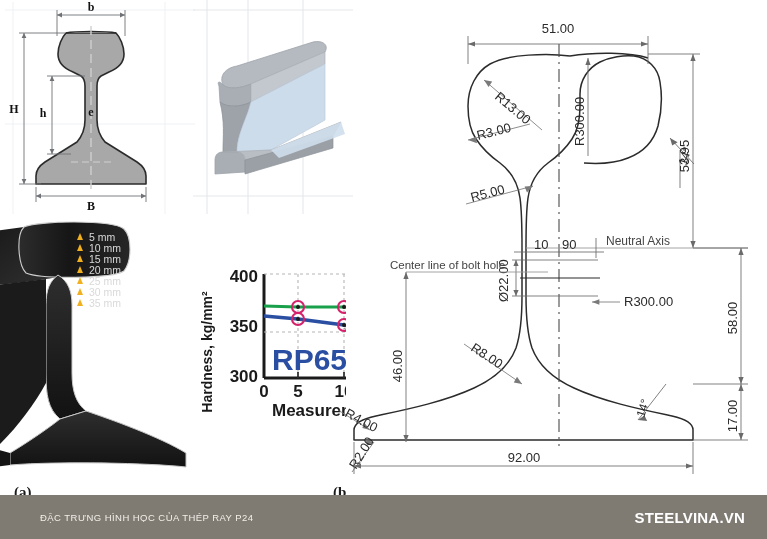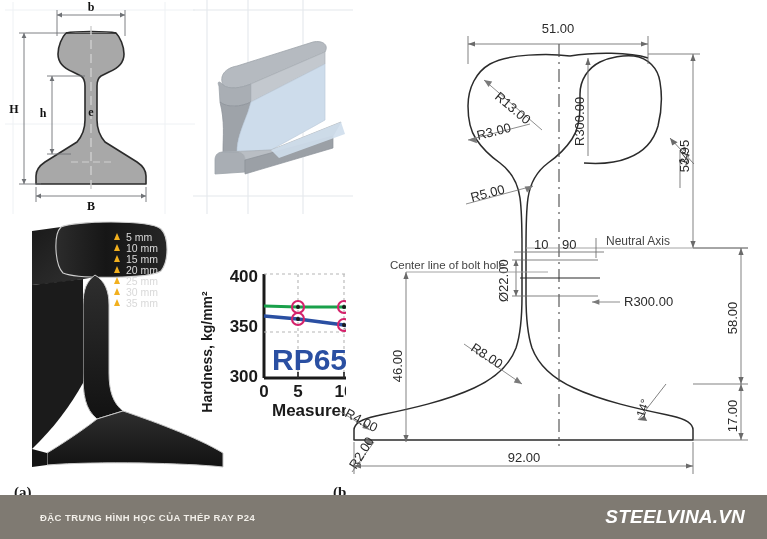--- a/index.html
+++ b/index.html
@@ -40,21 +40,21 @@
   
   #rail-photo-figure {
     position: absolute;
     left: 193px; top: 0px;
     width: 160px; height: 214px;
   }
   
   #rail-render-figure {
     position: absolute;
     left: 0px; top: 213px;
-    width: 205px; height: 268px; padding-left: 37px;
+    width: 205px; height: 268px;
   }
   
   #hardness-chart-figure {
     position: absolute;
     left: 196px; top: 266px;
     width: 150px; height: 152px;
     overflow: hidden;
   }
 
   
@@ -84,32 +84,31 @@
     height: 44px;
     background: #7f7a72;
     display: flex;
     align-items: center;
     justify-content: space-between;
     box-sizing: border-box;
     padding: 0 22px 0 40px;
   }
   #footer-caption {
     font-size: 9.5px;
-    font-weight: bold;
+    font-weight: normal;
     letter-spacing: 0.45px;
     color: #f2efe9;
     white-space: nowrap;
   }
   #footer-brand {
-    font-size: 19px;
+    font-size: 15px;
     font-weight: bold;
     letter-spacing: 0.2px;
     color: #ffffff;
     white-space: nowrap;
-    font-style: italic;
   }
 
   svg { display: block; overflow: visible; }
   .nofill { fill: none; }
 </style>
 </head>
 <body>
 
 <div class="stage">
 

